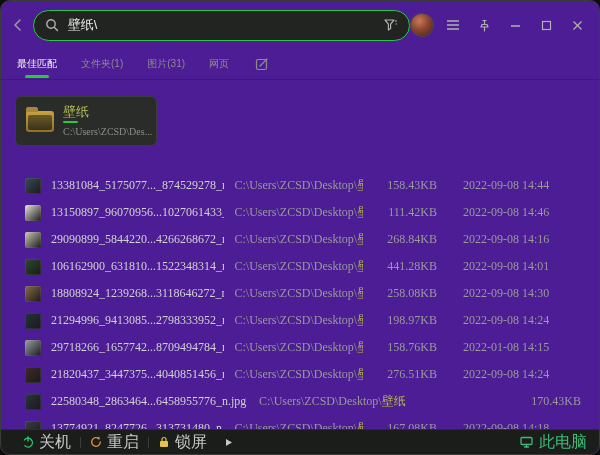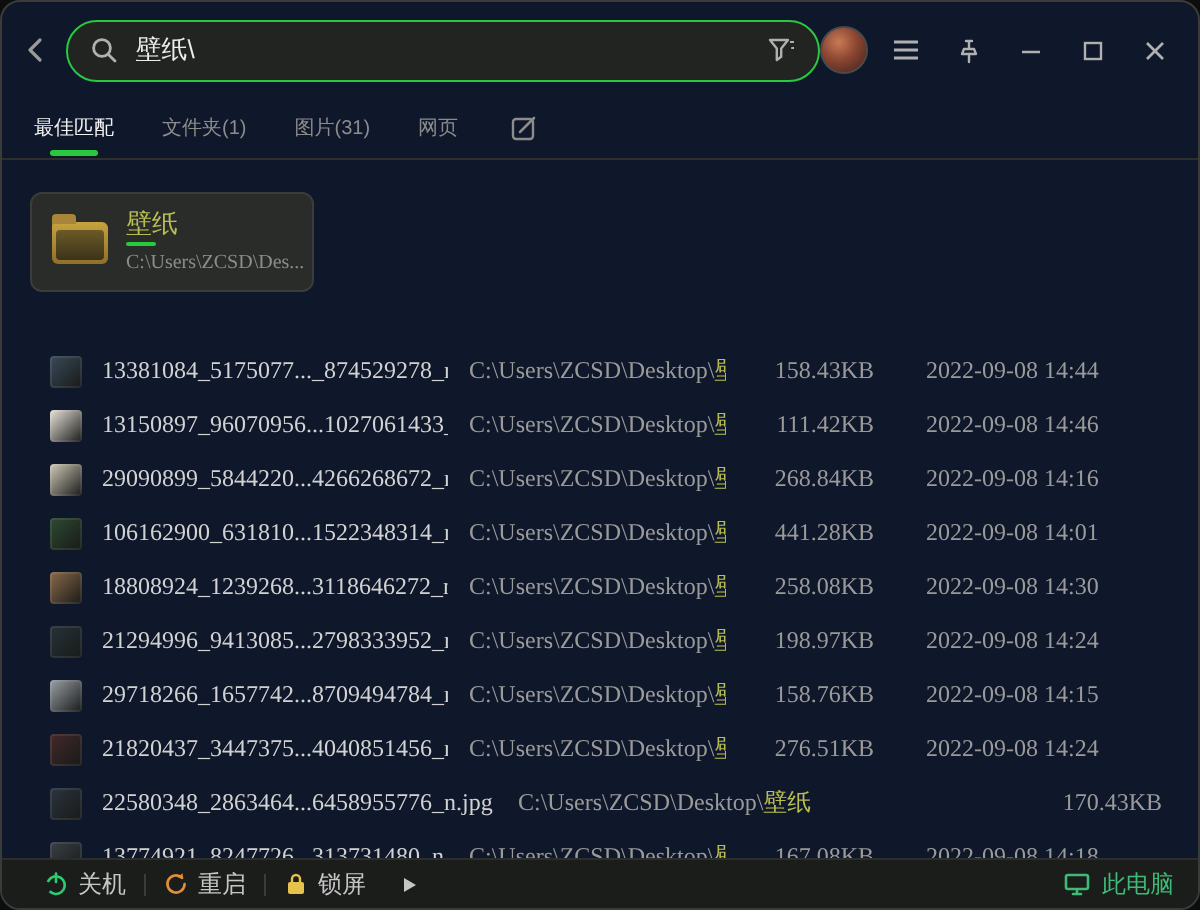--- a/index.html
+++ b/index.html
@@ -1,20 +1,20 @@
 <!DOCTYPE html>
 <html><head>
 <meta charset="utf-8">
 <style>
   * { box-sizing: border-box; }
   html,body { margin:0; padding:0; background:#0d0d0d; }
   body { font-family:"Liberation Sans", sans-serif; }
   .window {
     width:600px; height:455px; margin:0 auto;
-    background:#0f172a; color:#d6d6d6;
+    background:#4c1d95; color:#d6d6d6;
     border:1px solid #3a3c3a; border-radius:10px;
     overflow:hidden; display:flex; flex-direction:column;
   }
   
   .titlebar { height:48px; flex:0 0 auto; display:flex; align-items:center; padding:0 10px 0 6px; }
   .iconbtn { background:none; border:none; padding:0; width:24px; height:24px;
     display:flex; align-items:center; justify-content:center; color:#9a9a9a; cursor:pointer; }
   .searchbox {
     margin-left:4px; width:414px; height:31px; background:#222422;
     border:1.5px solid #27c93f; border-radius:17px;
@@ -51,21 +51,21 @@
   .file-list { flex:1 1 auto; overflow:hidden; margin-top:16px; padding:4px 18px 0 24px; }
   .row { height:27px; display:flex; align-items:center; gap:10px; font-size:12px; cursor:pointer; }
   .thumb { width:16px; height:16px; border-radius:2px; flex:0 0 auto; box-shadow:inset 0 0 0 1px rgba(255,255,255,.08); }
   .fname { width:198px; color:#d2d2d2; white-space:nowrap; overflow:hidden; }
   .fpath { flex:1 1 auto; color:#9a9a9a; white-space:nowrap; overflow:hidden; }
   .phl { color:#b9be50; }
   .fsize { width:64px; text-align:right; color:#9a9a9a; flex:0 0 auto; }
   .fdate { width:118px; margin-left:16px; color:#9a9a9a; flex:0 0 auto; }
   
   .bottombar { height:25px; flex:0 0 auto; background:#1b1d1b; border-top:1px solid #2c2e2c;
-    display:flex; align-items:center; padding:0 12px; font-size:12px; color:#c6c6c6; }
+    display:flex; align-items:center; padding:0 12px; font-size:16px; color:#c6c6c6; }
   .bb-item { display:flex; align-items:center; gap:5px; padding:0 9px; cursor:pointer; height:100%; }
   .bb-sep { width:1px; height:11px; background:#3a3c3a; }
   .bb-right { margin-left:auto; display:flex; align-items:center; gap:6px; color:#3dbb77; cursor:pointer; }
   svg { display:block; }
 </style>
 </head>
 <body>
 
 <div class="window">
 
@@ -214,21 +214,21 @@
     <span class="fpath"><span>C:\Users\ZCSD\Desktop\</span><span class="phl">壁纸</span></span>
     <span class="fsize">198.97KB</span>
     <span class="fdate">2022-09-08 14:24</span>
   </div>
 
   <div class="row">
     <span class="thumb" style="background: linear-gradient(135deg, rgb(154, 160, 166) 0%, rgb(24, 26, 24) 100%);"></span>
     <span class="fname">29718266_1657742...8709494784_n.jpg</span>
     <span class="fpath"><span>C:\Users\ZCSD\Desktop\</span><span class="phl">壁纸</span></span>
     <span class="fsize">158.76KB</span>
-    <span class="fdate">2022-09-08 14:15</span>
+    <span class="fdate">2022-01-08 14:15</span>
   </div>
 
   <div class="row">
     <span class="thumb" style="background: linear-gradient(135deg, rgb(68, 40, 42) 0%, rgb(24, 26, 24) 100%);"></span>
     <span class="fname">21820437_3447375...4040851456_n.jpg</span>
     <span class="fpath"><span>C:\Users\ZCSD\Desktop\</span><span class="phl">壁纸</span></span>
     <span class="fsize">276.51KB</span>
     <span class="fdate">2022-09-08 14:24</span>
   </div>
 

